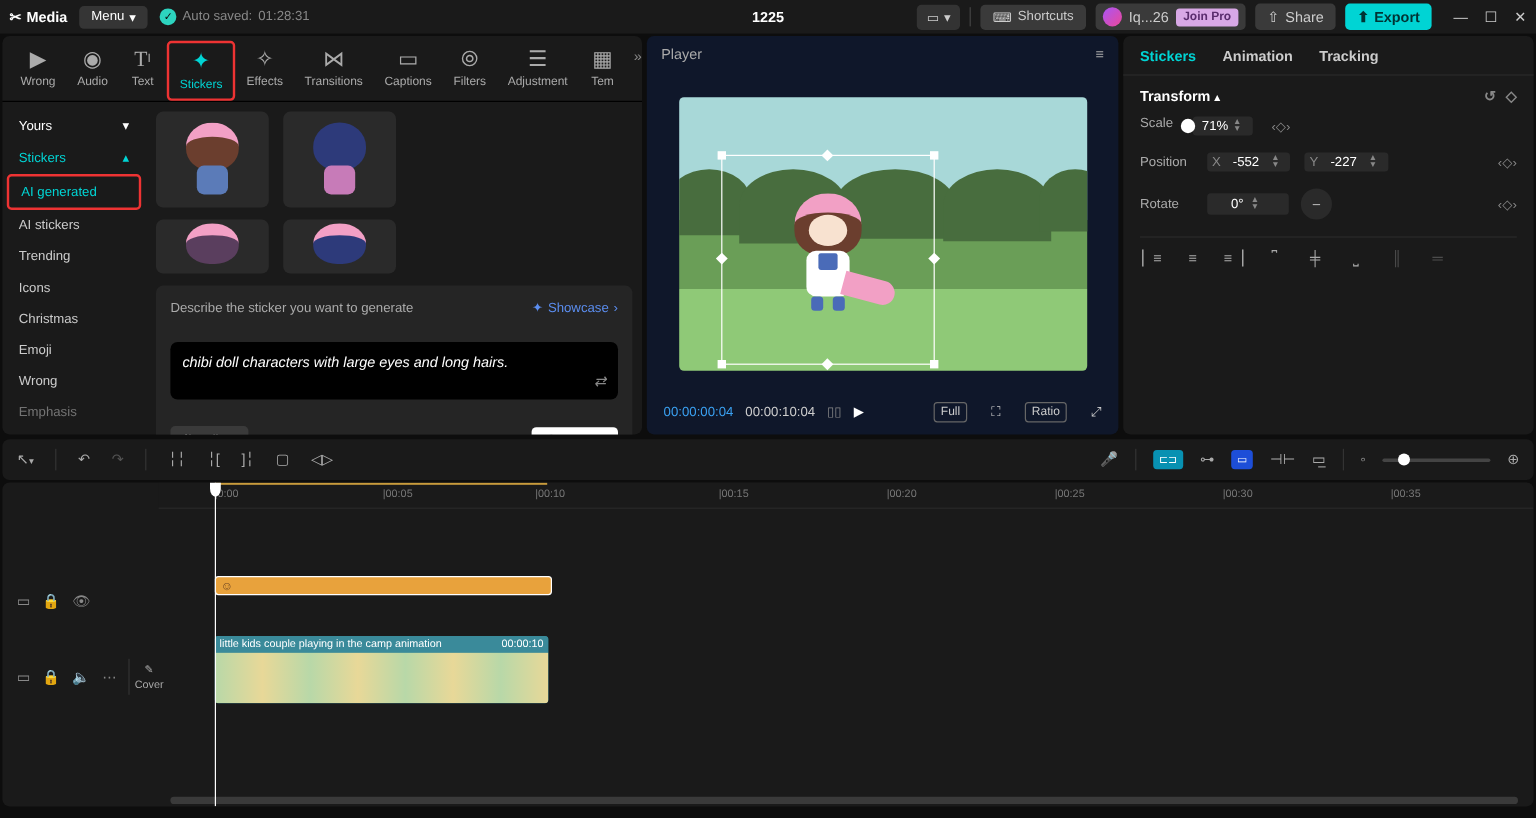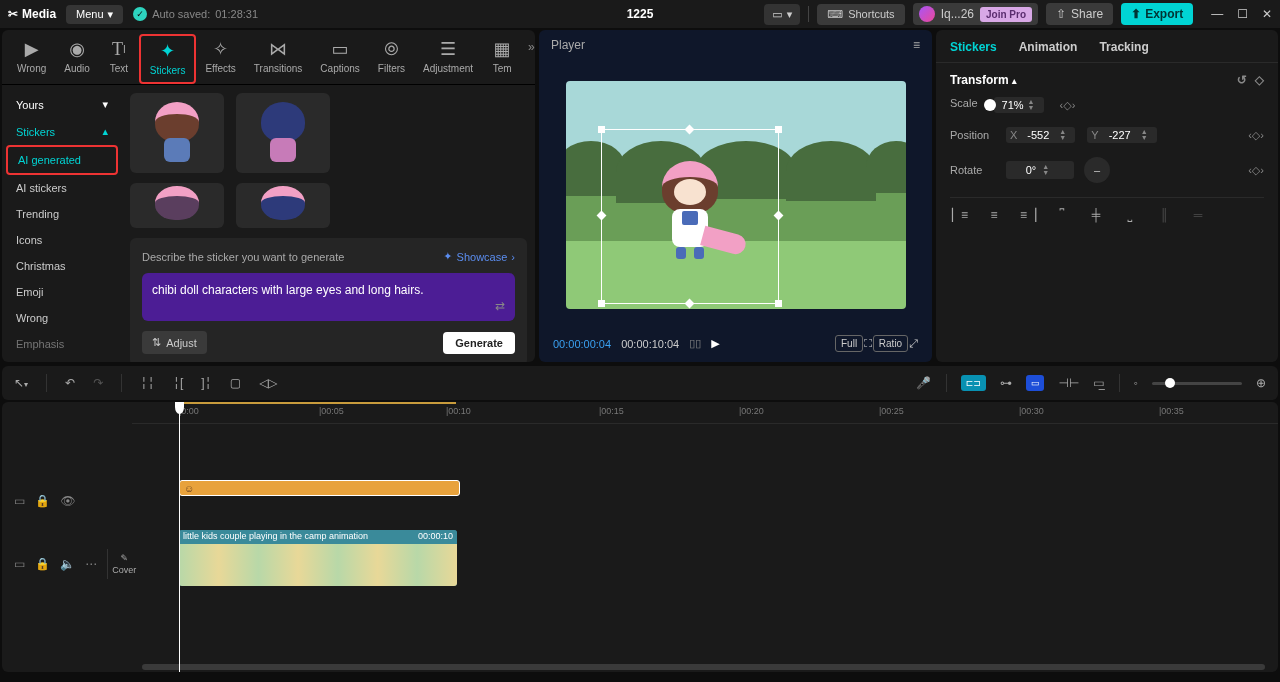--- a/index.html
+++ b/index.html
@@ -39,45 +39,45 @@
 .category-item.highlighted { border:2px solid #e33; border-radius:4px; color:#00d4d4; }
 
 .sticker-grid-area { flex:1; display:flex; flex-direction:column; padding:8px 8px 10px; gap:10px; position:relative; }
 .sticker-row { display:flex; gap:12px; }
 .sticker-card { width:94px; height:80px; background:#2a2a2a; border-radius:6px; display:flex; align-items:center; justify-content:center; color:#888; font-size:10px; }
 
 .chibi { width:50px; height:62px; position:relative; }
 .chibi .head { width:44px; height:40px; border-radius:50% 50% 45% 45%; position:absolute; left:3px; top:0; }
 .chibi .body { width:26px; height:24px; position:absolute; left:12px; top:36px; border-radius:6px; }
 
-.gen-panel { background:#252525; border-radius:6px; padding:12px; display:flex; flex-direction:column; gap:10px; }
+.gen-panel { background:#252525; border-radius:6px; padding:12px; display:flex; flex-direction:column; gap:22px; }
 .gen-header { display:flex; justify-content:space-between; align-items:center; }
 .gen-header-label { font-size:11px; color:#aaa; }
 .showcase { color:#5b8def; font-size:11px; display:flex; align-items:center; gap:4px; }
-.gen-input { background:#4c1d95; border-radius:6px; padding:10px; font-size:12px; color:#fff; position:relative; min-height:48px; }
+.gen-input { background:#000000; border-radius:6px; padding:10px; font-size:12px; color:#fff; position:relative; min-height:48px;font-style:italic; }
 .shuffle-icon { position:absolute; right:10px; bottom:8px; color:#888; }
 .gen-footer { display:flex; justify-content:space-between; align-items:center; }
 .adjust-btn { background:#3a3a3a; padding:5px 10px; border-radius:4px; display:flex; align-items:center; gap:5px; font-size:11px; }
 .generate-btn { background:#fff; color:#222; font-weight:bold; padding:5px 12px; border-radius:4px; font-size:11px; }
 
 
 .player-panel { width:393px; background:#0f172a; border-radius:6px; margin:2px; display:flex; flex-direction:column; }
 .player-header { display:flex; justify-content:space-between; align-items:center; padding:8px 12px; color:#aaa; font-size:12px; }
 .player-canvas-wrap { flex:1; display:flex; align-items:center; justify-content:center; padding:8px; }
 .player-canvas { width:340px; height:228px; background:linear-gradient(to bottom, #a8d8d8 0%, #a8d8d8 45%, #6a9e57 45%, #6a9e57 70%, #8fc977 70%, #8fc977 100%); border-radius:4px; position:relative; overflow:hidden; }
 .bushes { position:absolute; top:60px; left:0; right:0; height:60px; }
 .bush { position:absolute; background:#486d3e; border-radius:50% 50% 0 0; }
 .selection-box { position:absolute; border:1px solid #fff; top:48px; left:35px; width:178px; height:175px; }
 .sel-handle { position:absolute; width:7px; height:7px; background:#fff; }
 .sel-diamond { position:absolute; width:7px; height:7px; background:#fff; transform:rotate(45deg); }
 .player-controls { display:flex; align-items:center; padding:6px 14px 10px; gap:10px; font-size:11px; }
 .timecode-cur { color:#3aa0f0; }
 .timecode-dur { color:#ccc; }
 .play-btn { color:#fff; }
-.player-right-ctrls { margin-left:auto; display:flex; gap:1px; align-items:center; }
+.player-right-ctrls { margin-left:auto; display:flex; gap:20px; align-items:center; }
 .pill-btn { border:1px solid #666; padding:2px 5px; border-radius:3px; font-size:10px; color:#ccc; }
 
 
 .right-panel { flex:1; background:#1a1a1a; border-radius:6px; margin:2px; padding:0; }
 .right-tabs { display:flex; gap:22px; padding:10px 14px 8px; border-bottom:1px solid #2a2a2a; }
 .right-tab { font-size:12px; color:#ccc; font-weight:bold; }
 .right-tab.active { color:#00d4d4; }
 .right-body { padding:10px 14px; }
 .section-header { display:flex; justify-content:space-between; align-items:center; font-weight:bold; font-size:12px; color:#fff; margin-bottom:10px; }
 .reset-kf { display:flex; gap:8px; color:#888; }

